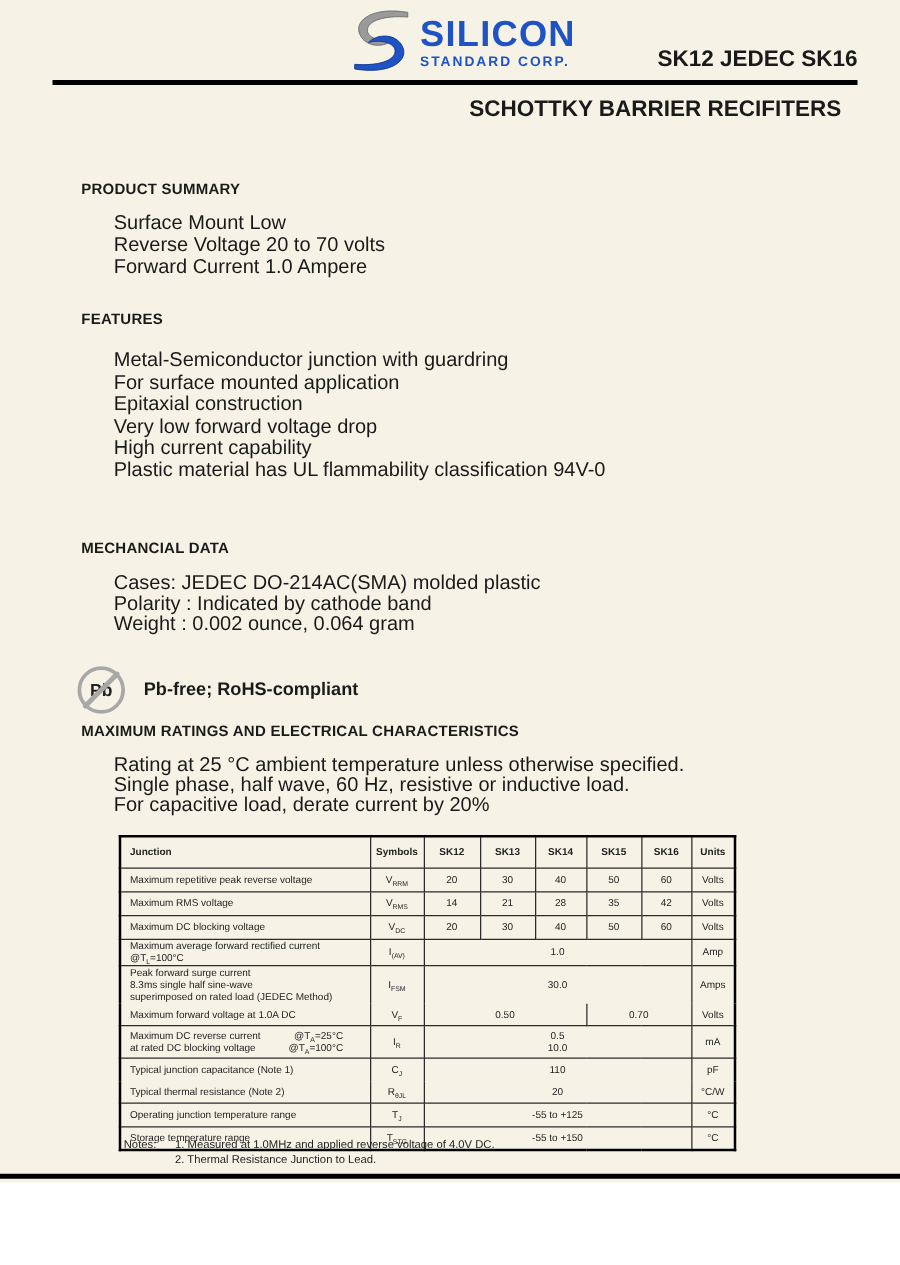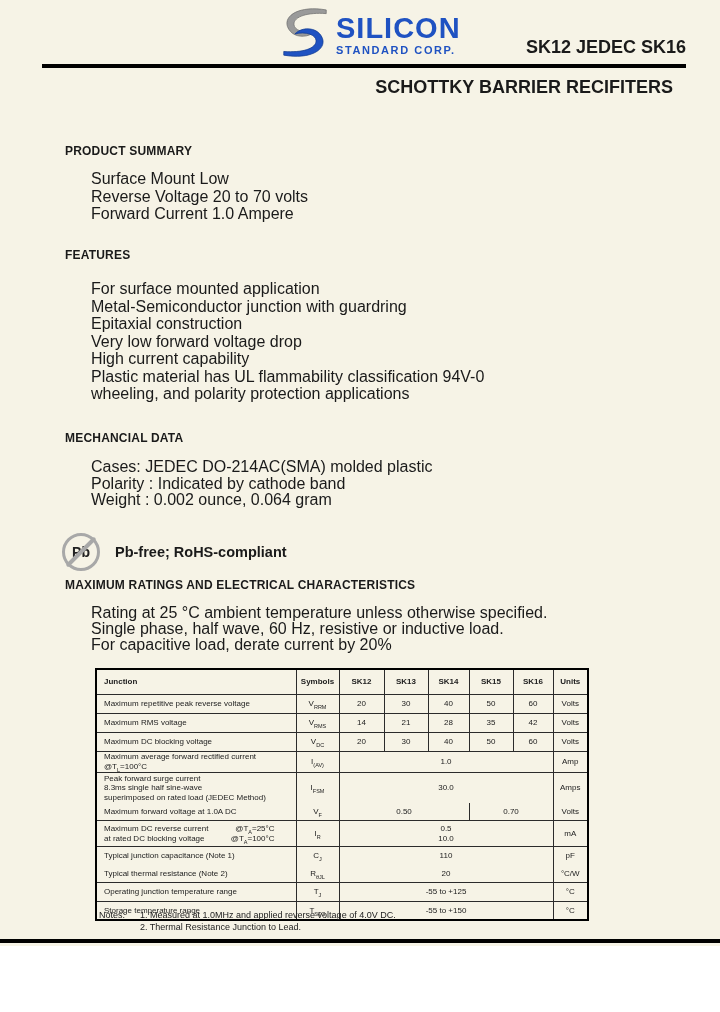--- a/index.html
+++ b/index.html
@@ -84,27 +84,26 @@
     <div class="lines">
       <div>Surface Mount Low</div>
       <div>Reverse Voltage 20 to 70 volts</div>
       <div>Forward Current 1.0 Ampere</div>
     </div>
   </div>
 
   <div id="features" class="section">
     <h2>FEATURES</h2>
     <div class="lines">
+      <div>Metal-Semiconductor junction with guardring</div>
       <div>For surface mounted application</div>
-      <div>Metal-Semiconductor junction with guardring</div>
       <div>Epitaxial construction</div>
       <div>Very low forward voltage drop</div>
       <div>High current capability</div>
       <div>Plastic material has UL flammability classification 94V-0</div>
-      <div>wheeling, and polarity protection applications</div>
     </div>
   </div>
 
   <div id="mechanical" class="section">
     <h2>MECHANCIAL DATA</h2>
     <div class="lines">
       <div>Cases: JEDEC DO-214AC(SMA) molded plastic</div>
       <div>Polarity : Indicated by cathode band</div>
       <div>Weight : 0.002 ounce, 0.064 gram</div>
     </div>

